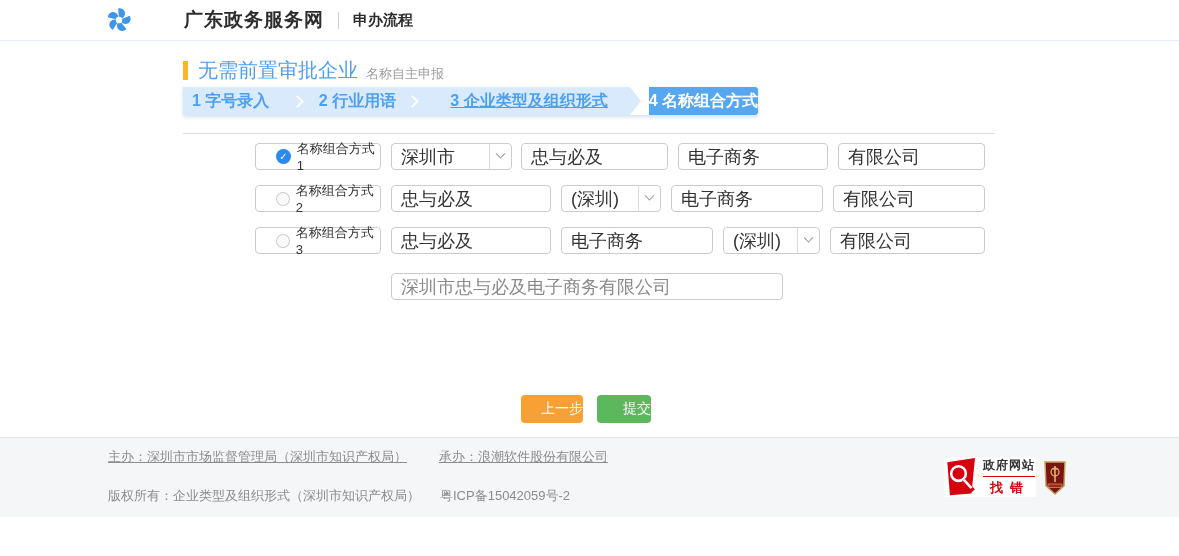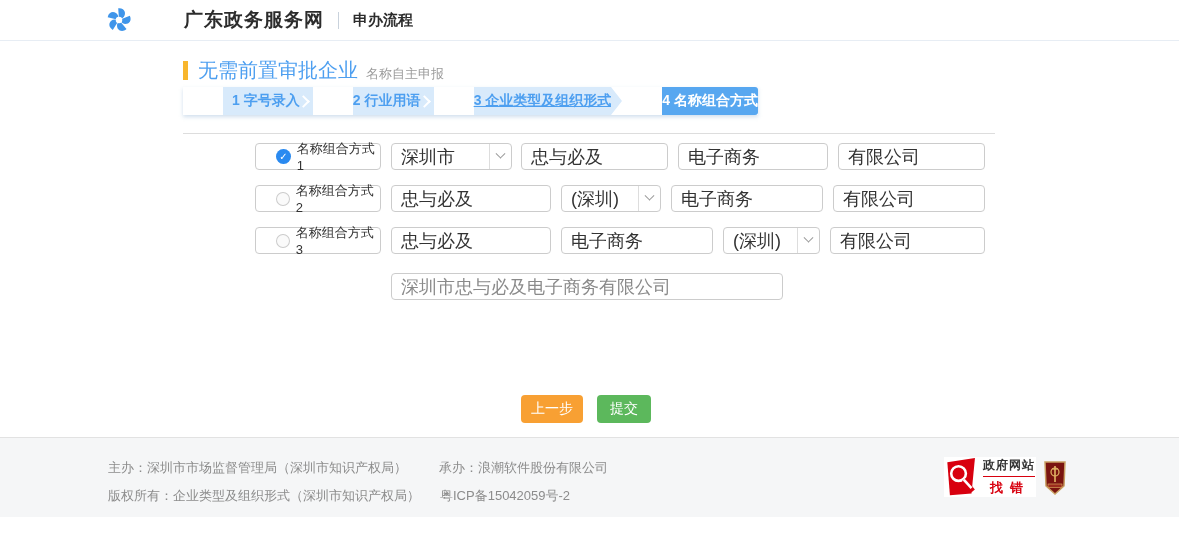--- a/index.html
+++ b/index.html
@@ -17,22 +17,22 @@
 
   
   .title-row { position: absolute; left: 183px; top: 57px; display: flex; align-items: center; }
   .title-bar { width: 5px; height: 19px; background: #f8b62d; margin-right: 10px; }
   .page-title { font-size: 20px; color: #4d9ff0; }
   .page-subtitle { font-size: 13px; color: #9b9b9b; margin-left: 8px; margin-top: 6px; }
 
   
   .tabs { position: absolute; left: 183px; top: 87px; width: 575px; height: 28px;
           display: flex; align-items: stretch; box-shadow: 0 2px 4px rgba(140,175,210,.4); }
-  .tab { background: #d8eafb; color: #4d9ff0; font-size: 14px; font-weight: bold;
-         display: flex; align-items: center; white-space: nowrap; margin-left: 40px; }
+  .tab { background: #d8eafb; color: #4d9ff0; font-size: 16px; font-weight: bold;
+         display: flex; align-items: center; white-space: nowrap; }
   .tab-1 { width: 104px; padding-left: 9px; }
   .tab-2 { width: 88px; justify-content: center; }
   .tab-3 { width: 202px; justify-content: center; text-decoration: underline; }
   .tab-sep { width: 27px; background: #d8eafb; display: flex; align-items: center; justify-content: center; }
   .tab-sep i { display: block; width: 9px; height: 9px; border-top: 2px solid #fff;
                border-right: 2px solid #fff; transform: rotate(45deg); margin-left: -5px; }
   .arrow-gap { width: 19px; background: #fff; display: flex; align-items: center; }
   .arrow-gap i { display: block; width: 0; height: 0; border-top: 14px solid transparent;
                  border-bottom: 14px solid transparent; border-left: 11px solid #d8eafb; }
   .tab-active { flex: 1; background: #57a7f0; color: #fff; justify-content: center;
@@ -55,29 +55,29 @@
   input.field.preview { color: #8a8a8a; }
   .select { display: flex; align-items: stretch; cursor: pointer; }
   .select .field-text { flex: 1; display: flex; align-items: center; padding-left: 9px; }
   .select .select-divider { width: 1px; background: #ddd; }
   .select .chevron { width: 21px; display: flex; align-items: center; justify-content: center; }
   .select .chevron i { display: block; width: 7px; height: 7px; border-right: 1px solid #999;
                        border-bottom: 1px solid #999; transform: rotate(45deg) translate(-2px,-2px); }
 
   
   .btn { position: absolute; height: 28px; border: none; border-radius: 4px; color: #fff;
-         font-size: 14px; font-family: "Liberation Sans", "DejaVu Sans", sans-serif; cursor: pointer; }
+         font-size: 14px; font-family: "Liberation Sans", "DejaVu Sans", sans-serif; cursor: pointer; text-align: right; }
   .btn-prev { background: #f8a033; }
   .btn-submit { background: #5cb85c; }
 
   
   .footer { position: absolute; left: 0; top: 437px; width: 100%; height: 80px;
             background: #f5f6f7; border-top: 1px solid #e2e2e2; }
   .footer-line { position: absolute; left: 108px; font-size: 13px; color: #8c8c8c; white-space: nowrap; }
-  .footer-line-1 { top: 21px; }
+  .footer-line-1 { top: 10px; text-decoration: underline; }
   .footer-line-2 { top: 49px; }
   .gap-30 { margin-left: 32px; }
   .gap-18 { margin-left: 20px; }
 
   .find-error { position: absolute; left: 944px; top: 19px; width: 92px; height: 40px;
                 background: #fff; display: flex; align-items: center; cursor: pointer; }
   .find-error svg { width: 36px; height: 38px; flex: none; }
   .fe-text { display: flex; flex-direction: column; align-items: flex-start; margin-left: 3px; }
   .fe-top { font-size: 12px; font-weight: bold; color: #333; letter-spacing: 1px; }
   .fe-div { width: 100%; height: 1px; background: #d8000f; margin: 2px 0; }

